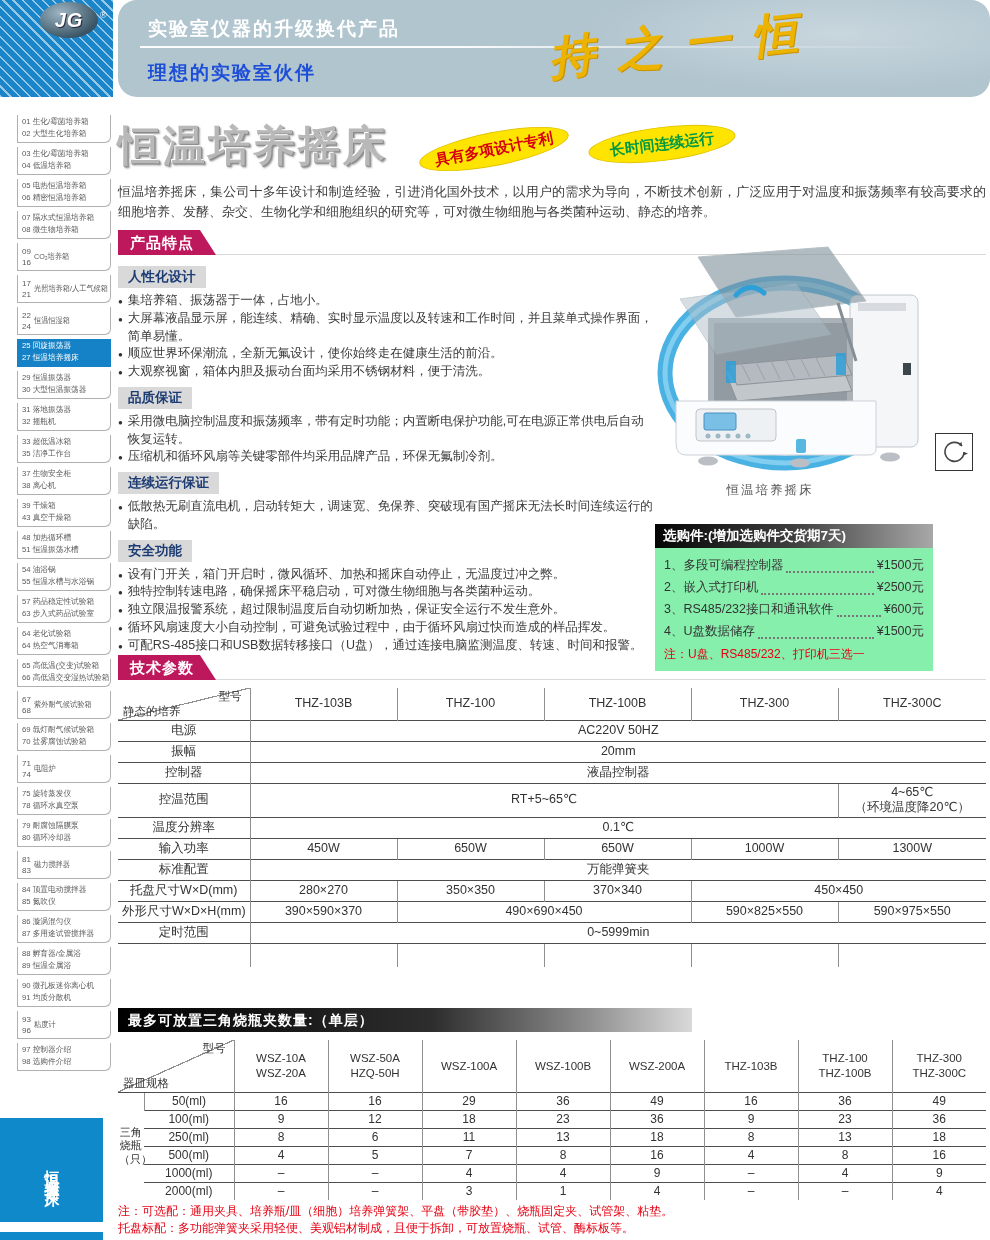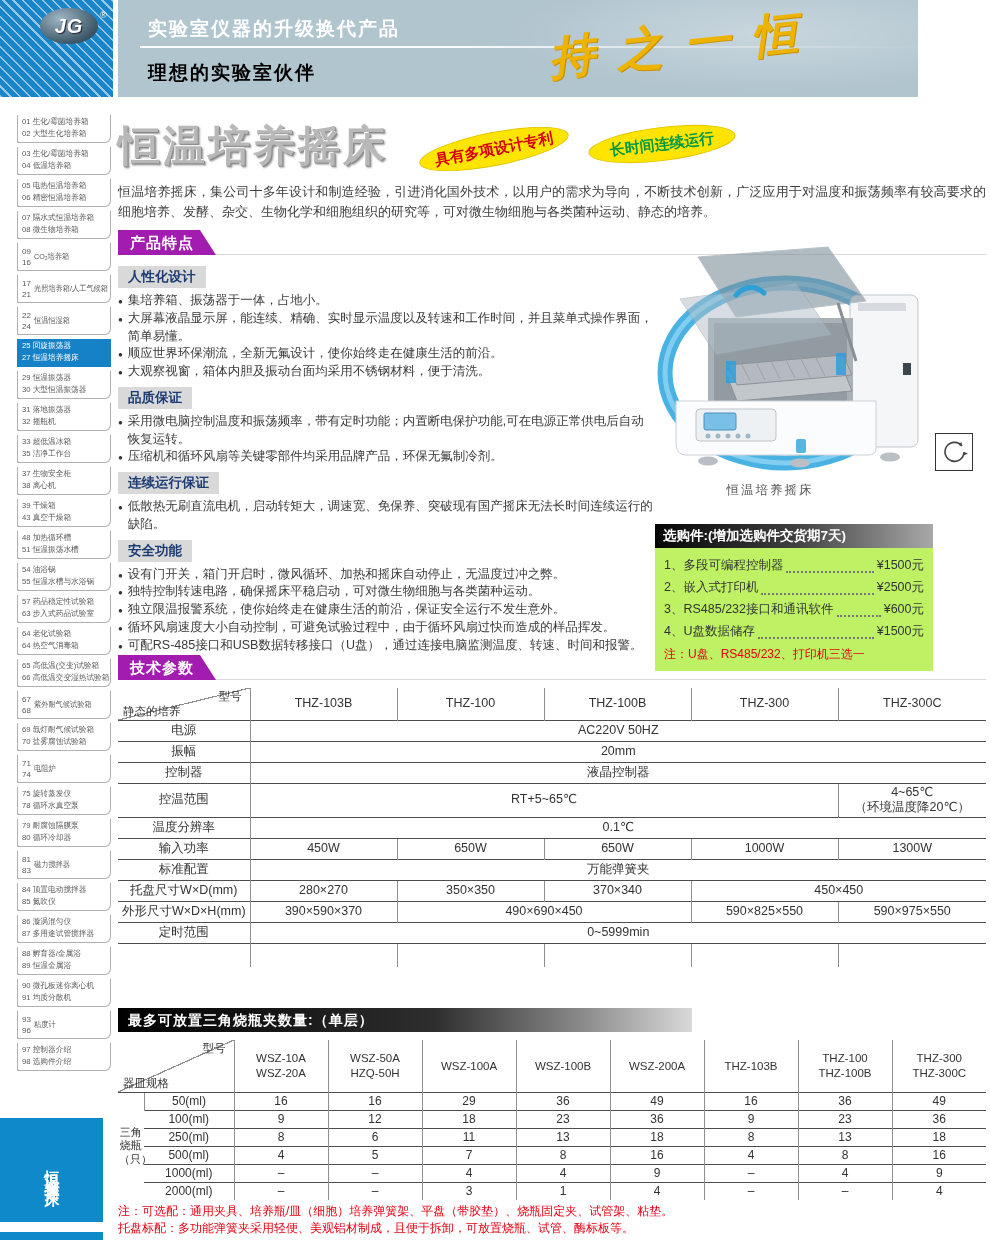--- a/index.html
+++ b/index.html
@@ -3,32 +3,32 @@
 <meta charset="utf-8">
 <style>
   html,body{margin:0;padding:0;background:#fff;}
   *{box-sizing:border-box;}
   body{font-family:"Liberation Sans","DejaVu Sans",sans-serif;}
   .page{position:relative;width:990px;height:1240px;background:#fff;overflow:hidden;}
 
   
   .logo-block{position:absolute;left:0;top:0;width:113px;height:97px;background:#1a85c8;
     background-image:repeating-linear-gradient(45deg,rgba(255,255,255,.55) 0 1.5px,transparent 1.5px 7px);}
-  .logo-ellipse{position:absolute;left:40px;top:8px;width:58px;height:36px;border-radius:50%;
+  .logo-ellipse{position:absolute;left:40px;top:2px;width:58px;height:36px;border-radius:50%;
     background:radial-gradient(ellipse at 35% 30%,#9fb6c4,#3d5868 70%,#24394a);
     display:flex;align-items:center;justify-content:center;color:#fff;font-weight:bold;
     font-style:italic;font-size:20px;letter-spacing:1px;text-shadow:1px 1px 1px #223;}
   .logo-reg{position:absolute;left:100px;top:10px;color:#fff;font-size:9px;}
-  .hdr-band{position:absolute;left:118px;top:0;width:800px;height:97px;background:#b1c5cf;overflow:hidden;}
+  .hdr-band{position:absolute;left:118px;top:0;width:872px;height:97px;background:#b1c5cf;overflow:hidden;border-radius:19px;}
   .hdr-wm{position:absolute;right:0;top:0;width:430px;height:97px;
     background:radial-gradient(ellipse at 65% 35%,rgba(255,255,255,.30),rgba(255,255,255,0) 65%);}
   .hdr-line{position:absolute;left:22px;top:46px;width:800px;height:2px;
     background:linear-gradient(90deg,rgba(255,255,255,.95) 0 40%,rgba(255,255,255,.35) 70%,rgba(255,255,255,0));}
   .slogan1{position:absolute;left:30px;top:16px;color:#fff;font-size:19px;font-weight:bold;letter-spacing:2px;}
-  .slogan2{position:absolute;left:30px;top:60px;color:#000000;font-size:19px;font-weight:bold;letter-spacing:2px;}
+  .slogan2{position:absolute;left:30px;top:60px;color:#1d4ed8;font-size:19px;font-weight:bold;letter-spacing:2px;}
   .callig{position:absolute;left:430px;top:14px;color:#ecb400;font-size:46px;font-weight:bold;
     font-style:italic;letter-spacing:22px;transform:rotate(-6deg);white-space:nowrap;
     text-shadow:1px 1px 0 #c89000;}
 
   
   .sidebar{position:absolute;left:0;top:115px;width:113px;}
   .side-item{position:relative;width:94px;height:28px;margin:0 0 4px 17px;border:1px solid #b0b0b0;
     border-top:none;border-radius:0 0 6px 0;padding:1px 2px 1px 4px;overflow:hidden;}
   .side-item::before{content:"";position:absolute;top:-1px;left:-18px;width:18px;border-top:1px solid #b0b0b0;}
   .side-item .sil{font-size:8px;line-height:12px;color:#5a5a5a;white-space:nowrap;transform:scaleX(.96);transform-origin:left;}
@@ -50,21 +50,21 @@
   .badge{position:absolute;height:34px;border-radius:50%;background:#ffe400;border:1px solid #e2c400;
     display:flex;align-items:center;justify-content:center;font-weight:bold;font-size:15px;
     box-shadow:0 0 0 2px rgba(255,255,255,.8);white-space:nowrap;}
   .badge1{left:418px;top:132px;width:152px;transform:rotate(-11deg);color:#d6000f;}
   .badge2{left:588px;top:127px;width:148px;transform:rotate(-7deg);color:#009a44;}
   .intro{position:absolute;left:118px;top:182px;width:868px;font-size:13px;color:#3e3e3e;
     line-height:1.55;text-align:justify;}
 
   .sec-row{position:absolute;left:118px;width:868px;height:25px;}
   .sec-row .sec-line{position:absolute;left:0;right:0;bottom:0;border-bottom:1px solid #d9d9d9;}
-  .sec-hd{position:absolute;left:0;top:0;height:25px;padding:0 22px 0 12px;background:#a21caf;color:#fff;
+  .sec-hd{position:absolute;left:0;top:0;height:25px;padding:0 22px 0 12px;background:#be185d;color:#fff;
     font-size:15px;font-weight:bold;line-height:25px;letter-spacing:1px;
     clip-path:polygon(0 0,calc(100% - 16px) 0,100% 100%,0 100%);}
   .sec-feat{top:230px;}
   .sec-spec{top:655px;}
 
   
   .features{position:absolute;left:118px;top:260px;width:538px;}
   .sub-hd{display:inline-block;background:#d9d9d9;color:#1d3c73;font-size:13.5px;font-weight:bold;
     padding:2px 10px;margin:6px 0 4px 0;}
   .bullet{display:flex;font-size:12.5px;color:#3a3a3a;line-height:1.42;}
@@ -74,21 +74,21 @@
   .product-fig{position:absolute;left:650px;top:243px;width:300px;height:240px;}
   .prod-caption{position:absolute;left:650px;top:482px;width:240px;text-align:center;
     font-size:12.5px;color:#555;letter-spacing:2px;}
   .rot-icon{position:absolute;left:935px;top:433px;width:38px;height:38px;border:1px solid #333;
     display:flex;align-items:center;justify-content:center;background:#fff;}
 
   
   .acc-box{position:absolute;left:655px;top:524px;width:278px;}
   .acc-hd{background:linear-gradient(90deg,#050505,#3f3f3f 50%,#a8a8a8 100%);color:#fff;
     font-size:13.5px;font-weight:bold;padding:3px 8px;}
-  .acc-body{background:#bef264;padding:7px 9px 8px 9px;}
+  .acc-body{background:#86efac;padding:7px 9px 8px 9px;}
   .acc-row{display:flex;align-items:flex-end;font-size:12.5px;color:#333;line-height:1.75;}
   .acc-row .leader{flex:1;border-bottom:2px dotted #777;margin:0 3px 4px 3px;}
   .acc-note{color:#e60012;font-size:12px;margin-top:3px;}
 
   
   table{border-collapse:collapse;table-layout:fixed;}
   .spec{position:absolute;left:118px;top:688px;width:868px;}
   .spec td{border-top:1px solid #4d4d4d;border-left:1px solid #8f8f8f;text-align:center;
     font-size:12.5px;color:#333;padding:1px 2px;white-space:pre-line;line-height:1.25;}
   .spec tr{height:21px;}
@@ -317,21 +317,21 @@
           <span>低散热无刷直流电机，启动转矩大，调速宽、免保养、突破现有国产摇床无法长时间连续运行的缺陷。</span>
         </div></div>
       <div><div class="sub-hd">安全功能</div><div class="bullet">
           <span class="dot">●</span>
           <span>设有门开关，箱门开启时，微风循环、加热和摇床自动停止，无温度过冲之弊。</span>
         </div><div class="bullet">
           <span class="dot">●</span>
           <span>独特控制转速电路，确保摇床平稳启动，可对微生物细胞与各类菌种运动。</span>
         </div><div class="bullet">
           <span class="dot">●</span>
-          <span>独立限温报警系统，使你始终走在健康生活的前沿，保证安全运行不发生意外。</span>
+          <span>独立限温报警系统，超过限制温度后自动切断加热，保证安全运行不发生意外。</span>
         </div><div class="bullet">
           <span class="dot">●</span>
           <span>循环风扇速度大小自动控制，可避免试验过程中，由于循环风扇过快而造成的样品挥发。</span>
         </div><div class="bullet">
           <span class="dot">●</span>
           <span>可配RS-485接口和USB数据转移接口（U盘），通过连接电脑监测温度、转速、时间和报警。（选配）</span>
         </div></div>
     </div>
 
   <div class="product-fig">

